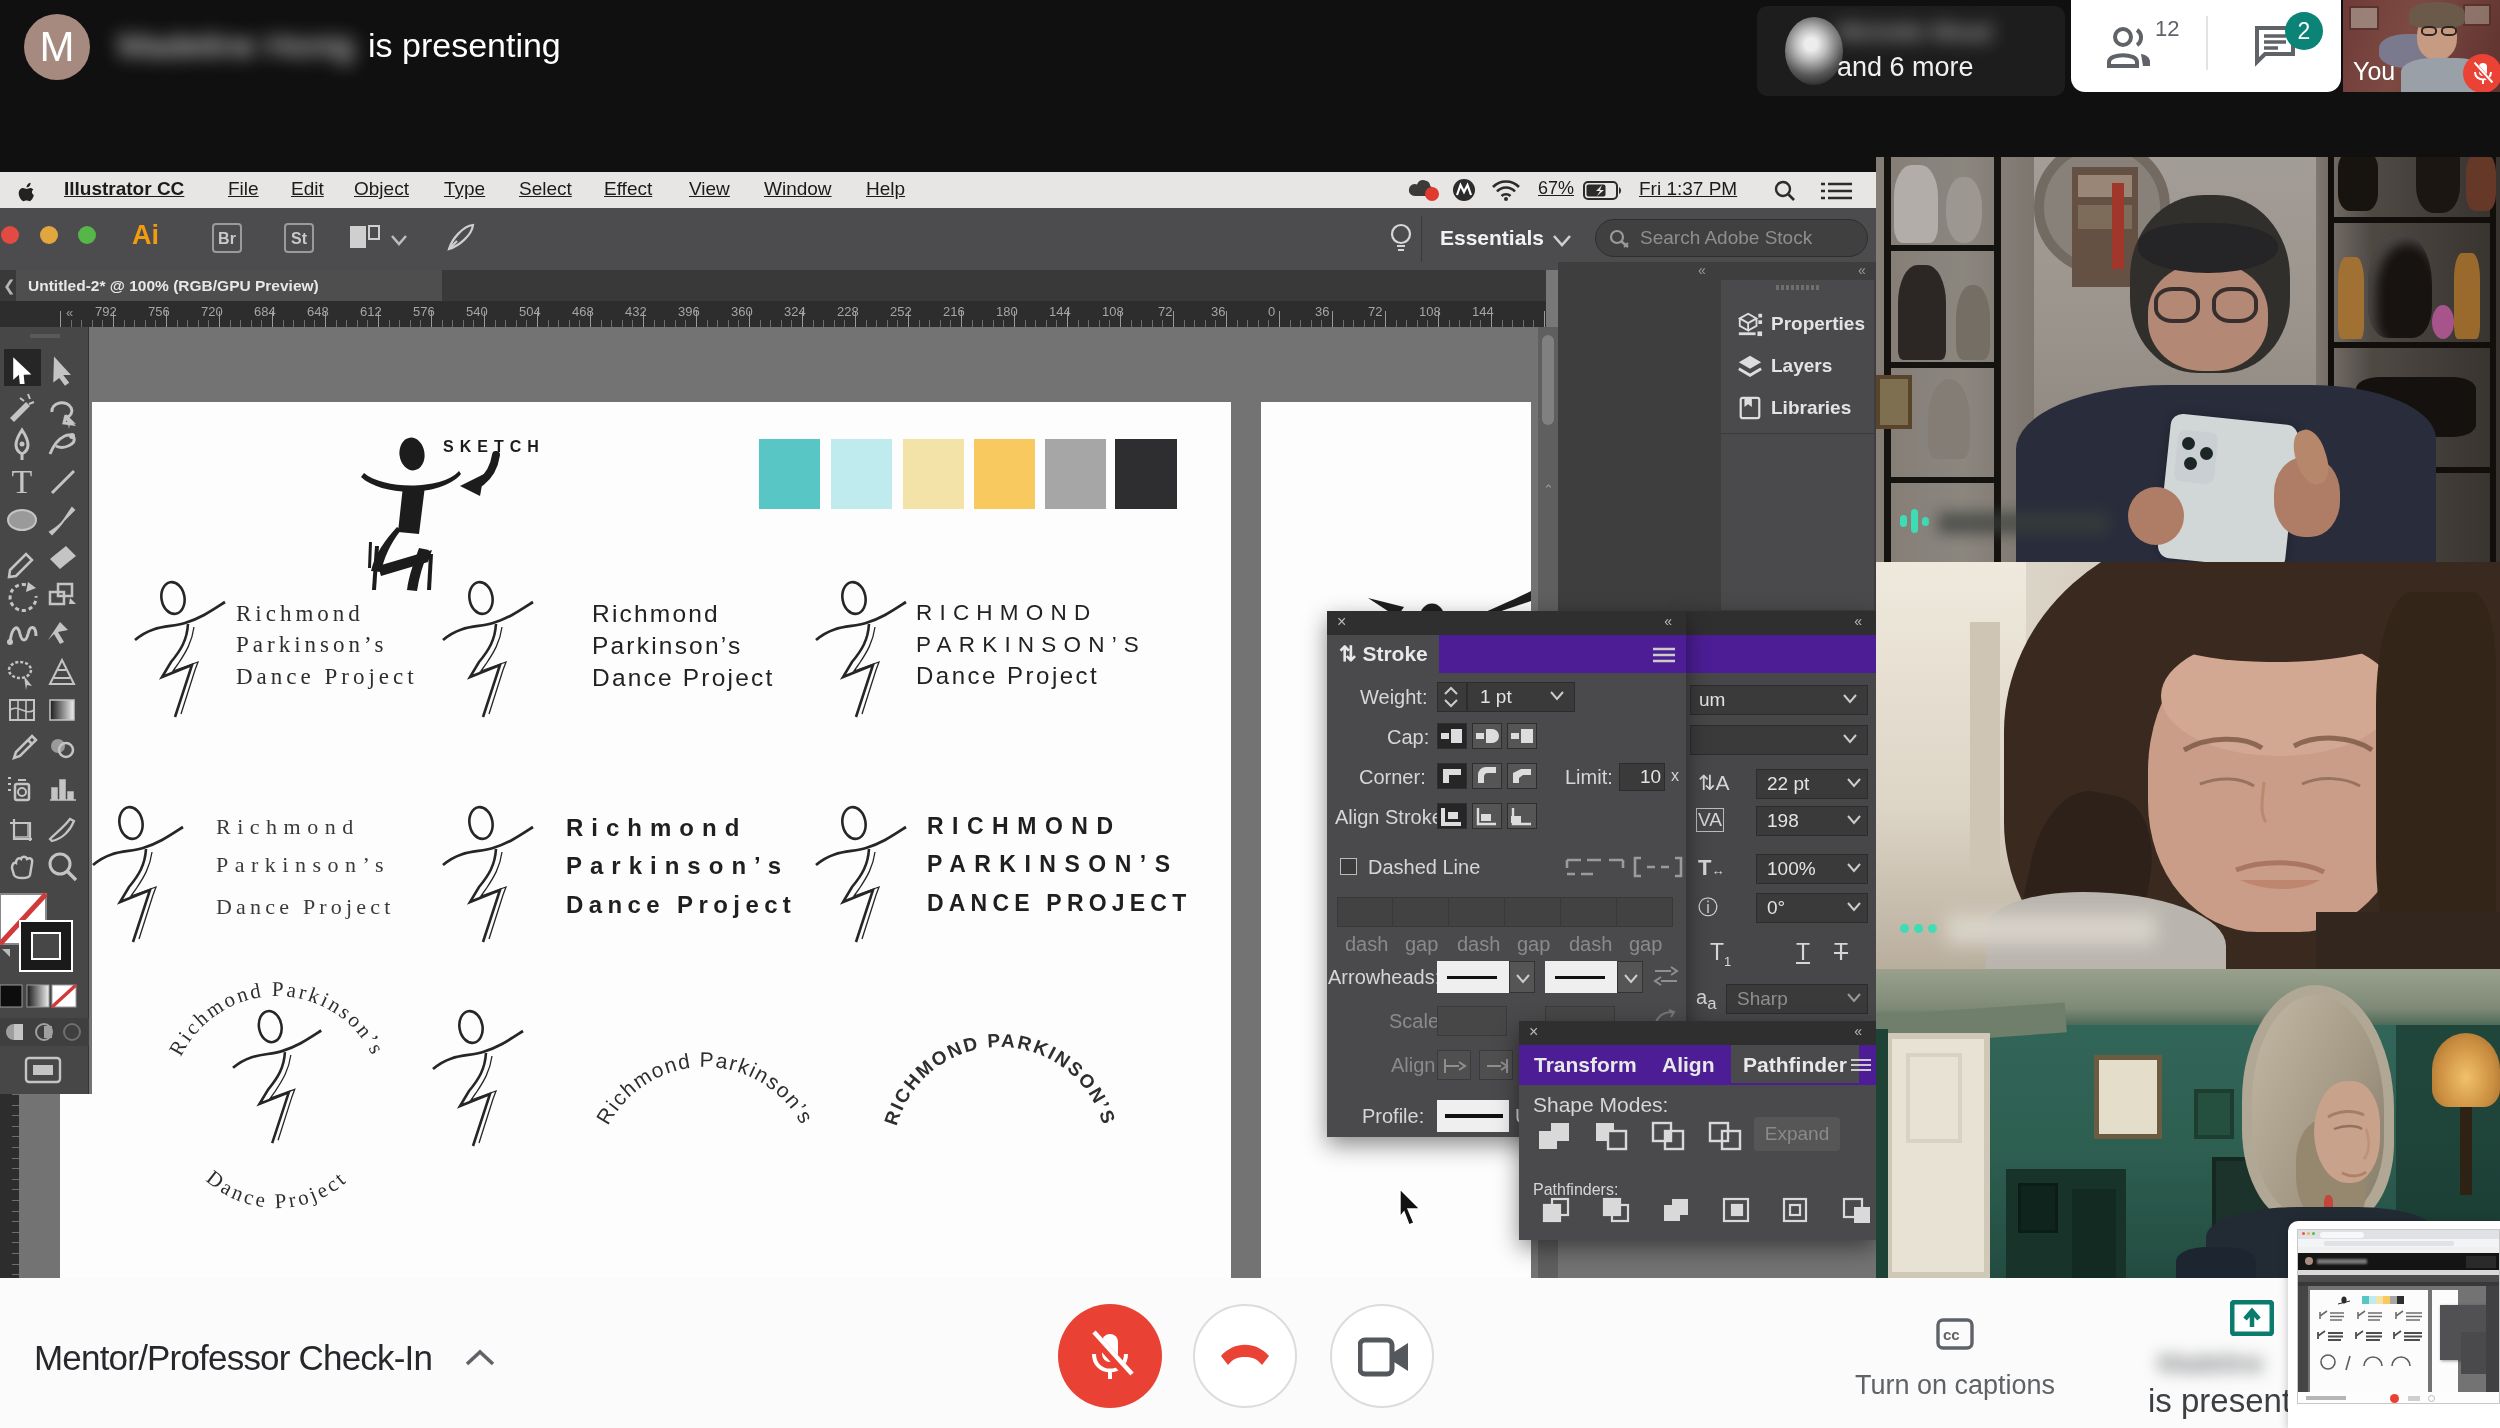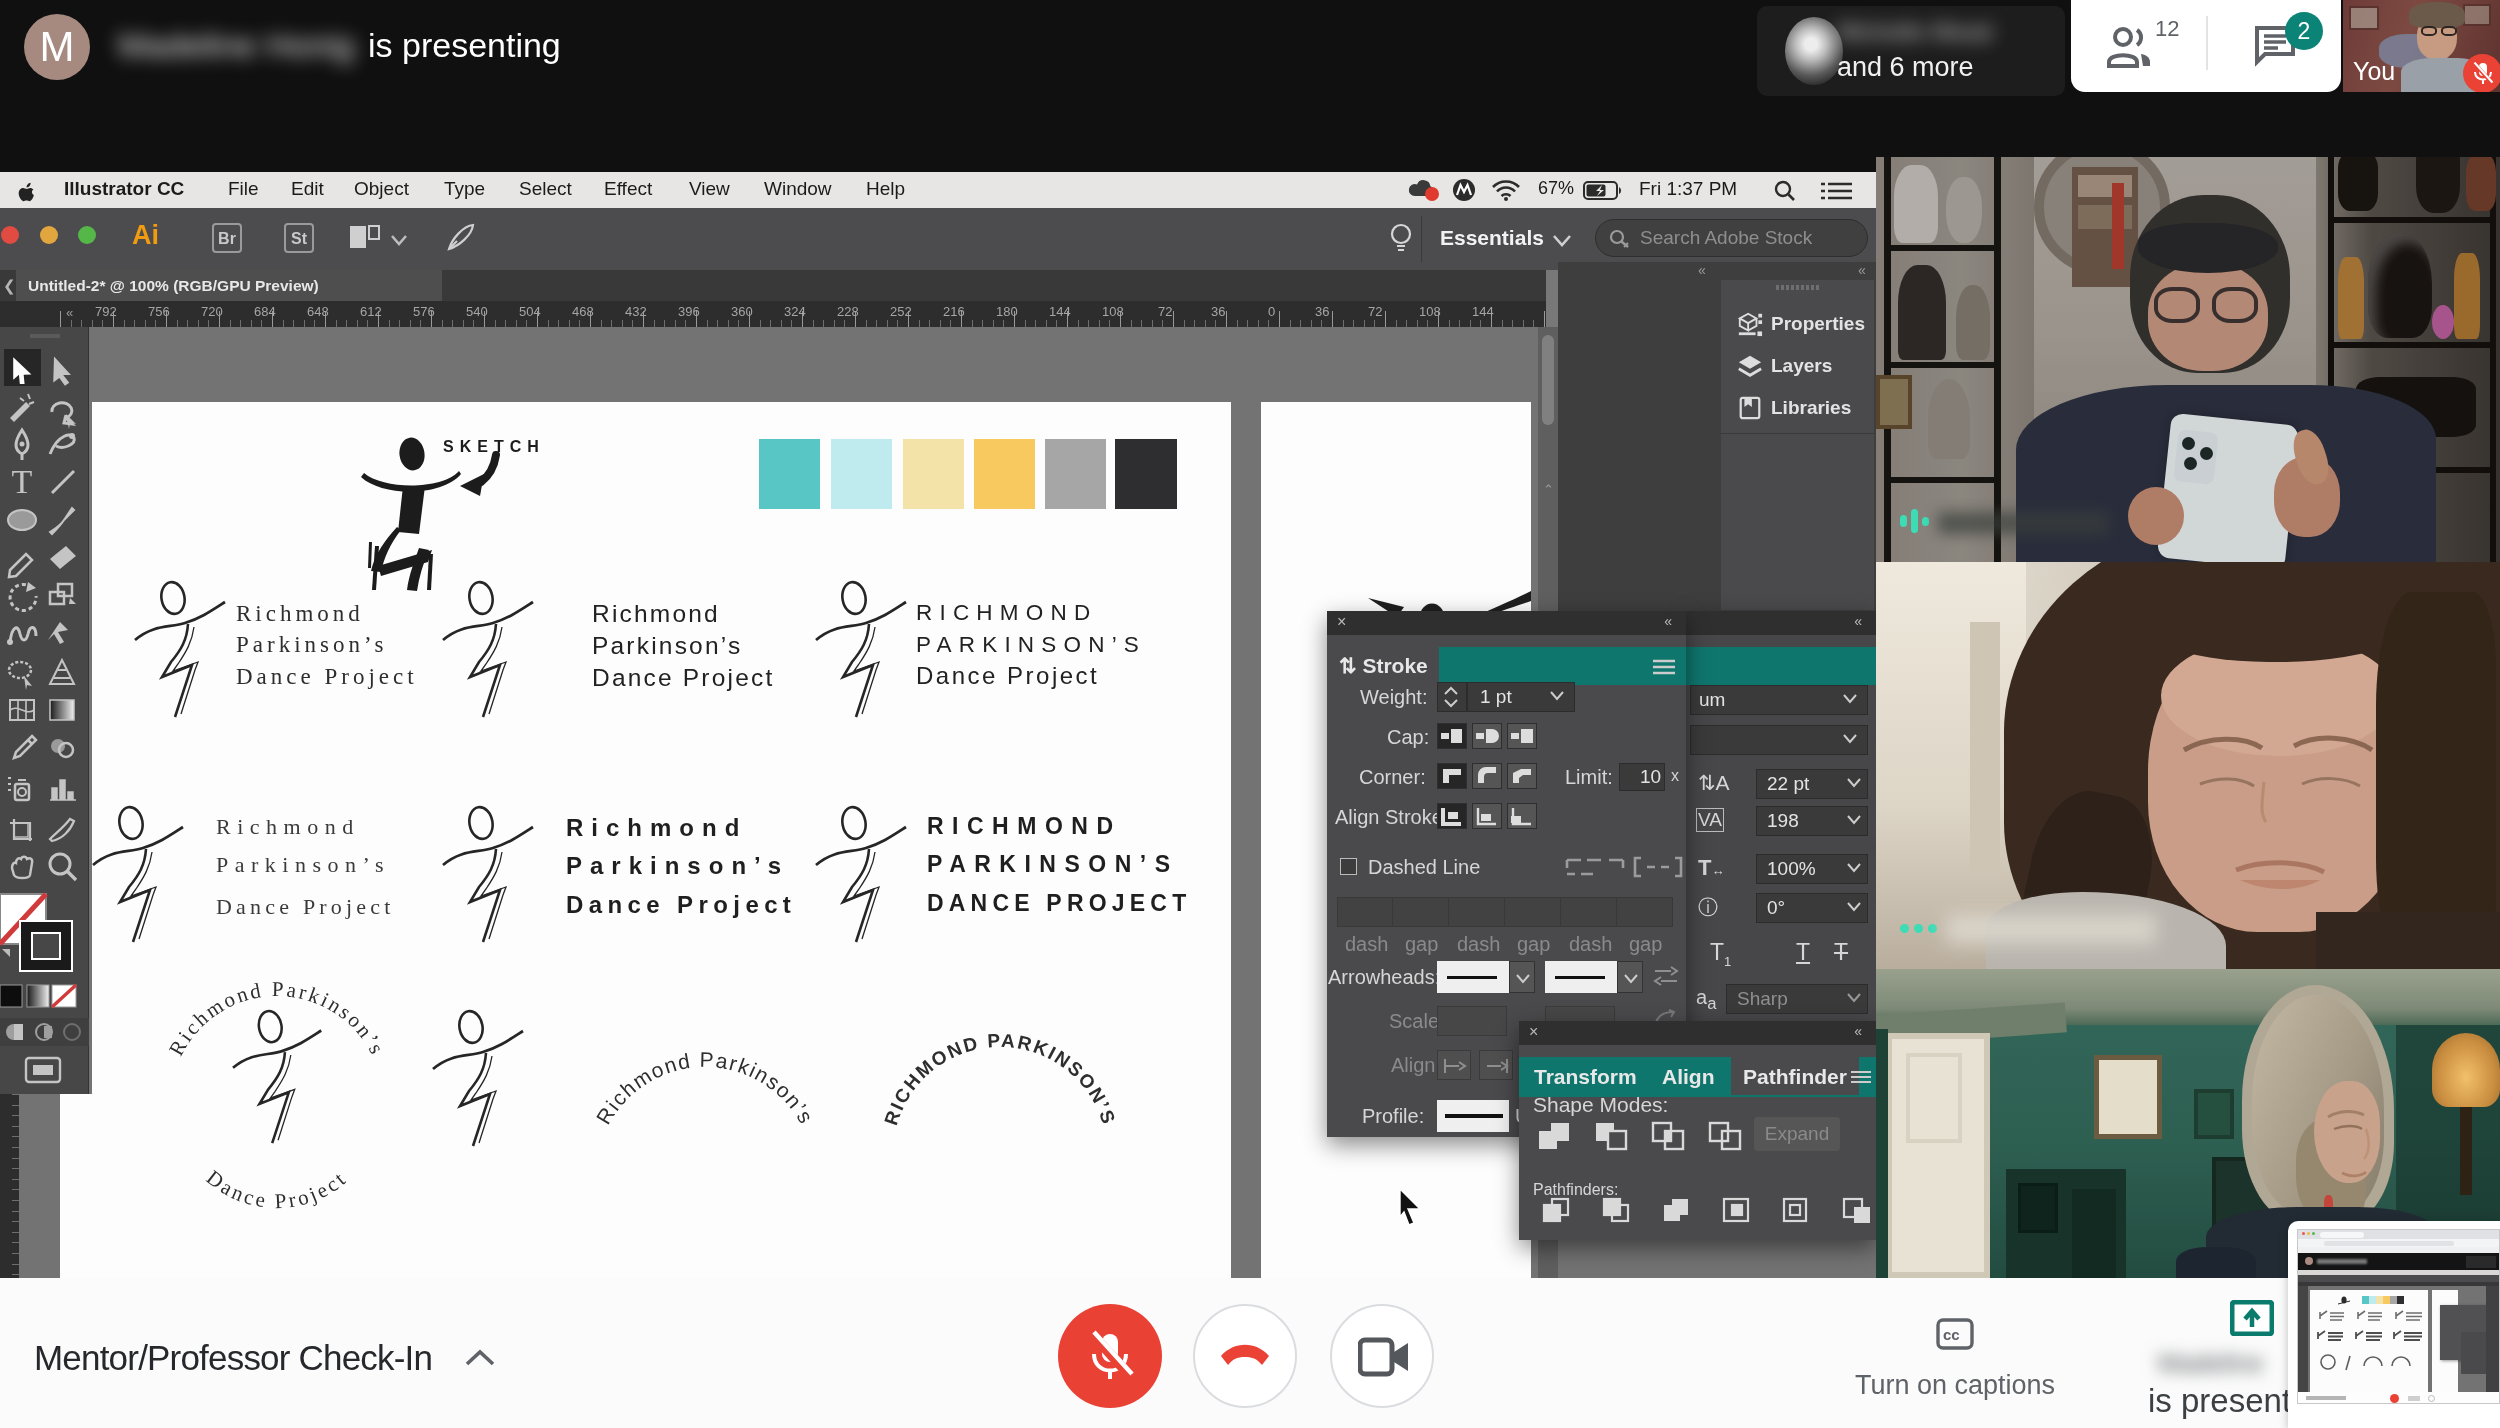--- a/index.html
+++ b/index.html
@@ -26,21 +26,21 @@
   #badge2{position:absolute;left:214px;top:12px;width:38px;height:38px;border-radius:50%;background:#0b8376;
           color:#fff;font-size:23px;text-align:center;line-height:38px;}
   #youtile{position:absolute;left:2343px;top:0;width:157px;height:92px;overflow:hidden;
            background:linear-gradient(120deg,#5e3336 0%,#7b4740 30%,#8a5a4d 55%,#6b3b38 100%);}
   #youlabel{position:absolute;left:10px;bottom:6px;color:#fff;font-size:25px;}
   #youmute{position:absolute;right:-2px;bottom:-1px;width:39px;height:39px;border-radius:50%;background:#ea4335;}
 
   
   #share{position:absolute;left:0;top:172px;width:1876px;height:1106px;background:#787878;}
   #menubar{position:absolute;left:0;top:0;width:1876px;height:36px;background:#e7e6e4;color:#1b1b1b;font-size:19px;}
-  .mitem{position:absolute;top:6px;}
+  .mitem{position:absolute;top:6px;text-decoration:underline;}
   #appbar{position:absolute;left:0;top:36px;width:1876px;height:62px;background:#4c4c4e;}
   .tl{position:absolute;top:54px;width:18px;height:18px;border-radius:50%;}
   #tabbar{position:absolute;left:0;top:98px;width:1546px;height:31px;background:#393939;}
   #tab1{position:absolute;left:16px;top:0;width:426px;height:31px;background:#4e4e4e;color:#e8e8e8;
         font-size:15.5px;font-weight:bold;line-height:31px;padding-left:12px;}
   #hruler{position:absolute;left:0;top:129px;width:1546px;height:26px;background:#2d2d2d;overflow:hidden;}
   .rnum{position:absolute;top:3px;color:#a5a5a5;font-size:13px;}
   #canvas{position:absolute;left:0;top:155px;width:1876px;height:951px;background:#737373;}
   #art1{position:absolute;left:92px;top:75px;width:1139px;height:876px;background:#fdfdfd;}
   #art2{position:absolute;left:1261px;top:75px;width:270px;height:876px;background:#fdfdfd;}
@@ -50,21 +50,21 @@
   
   #dock{position:absolute;left:1558px;top:90px;width:318px;height:520px;background:#3e3e3e;}
   .dockcol{position:absolute;top:18px;width:153px;height:330px;background:#4a4a4c;}
   .ditem{position:absolute;left:0;width:100%;height:41px;color:#e3e3e3;font-size:19px;font-weight:bold;}
   .ditem span{position:absolute;left:50px;top:9px;}
   .dicon{position:absolute;left:16px;top:7px;width:26px;height:26px;color:#ddd;}
 
   
   .panel{position:absolute;background:#4a4a4c;box-shadow:0 8px 22px rgba(0,0,0,.45);}
   .ptop{position:absolute;left:0;top:0;width:100%;height:24px;background:#2f2f2f;color:#bbb;}
-  .ptabs{position:absolute;left:0;top:24px;width:100%;height:38px;background:#0f766e;margin-top:12px;}
+  .ptabs{position:absolute;left:0;top:24px;width:100%;height:38px;background:#4c1d95;}
   .ptab{position:absolute;top:0;height:38px;color:#e8e8e8;font-size:21px;font-weight:bold;}
   .lbl{position:absolute;color:#d6d6d6;font-size:20px;}
   .lbl.dim{color:#8a8a8a;}
   .inbox{position:absolute;background:#3a3a3a;border:1px solid #2c2c2c;color:#e3e3e3;font-size:19px;}
   .btn3{position:absolute;width:30px;height:26px;background:#555;border:1px solid #2e2e2e;}
   .btn3.on{background:#262626;}
 
   
   #vids{position:absolute;left:1876px;top:157px;width:624px;height:1121px;background:#222;}
   .vid{position:absolute;left:0;width:624px;overflow:hidden;}

